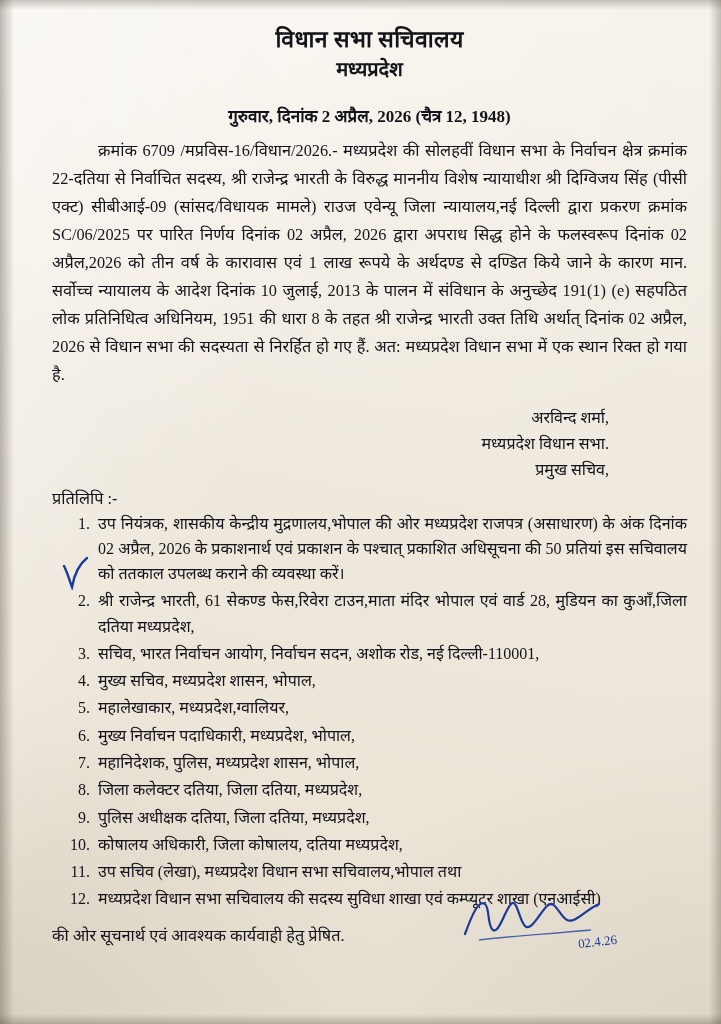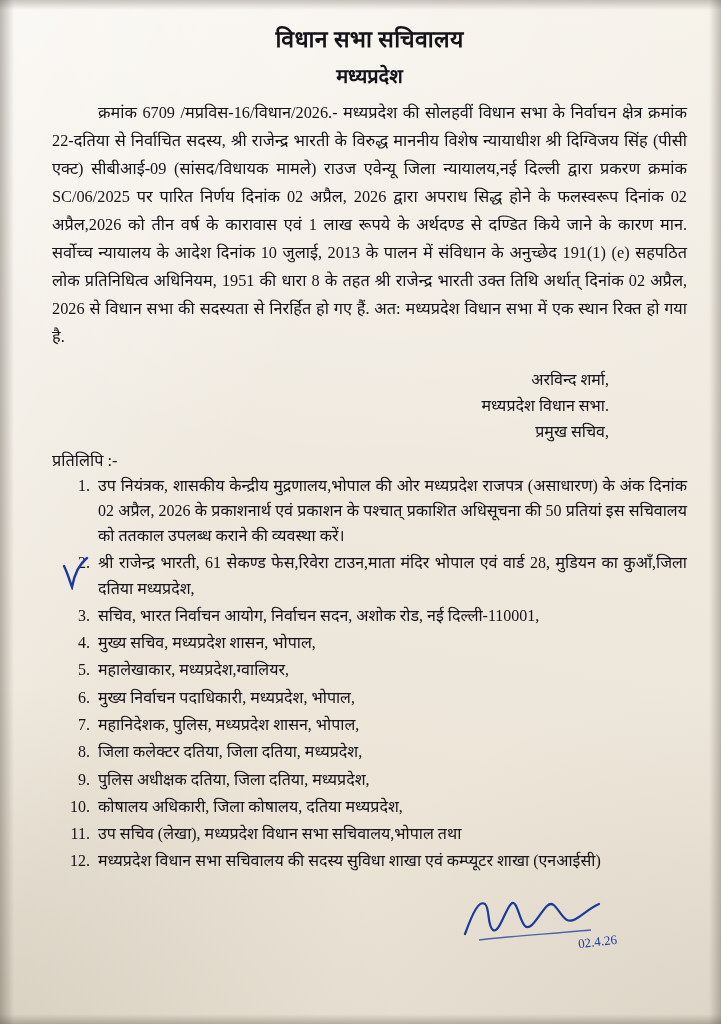--- a/index.html
+++ b/index.html
@@ -70,21 +70,21 @@
   .title-main {
     font-size: 23px;
     font-weight: bold;
     letter-spacing: 0.3px;
     line-height: 1.25;
   }
   .title-sub {
     font-size: 20px;
     font-weight: bold;
     line-height: 1.3;
-    margin-top: 8px;
+    margin-top: 1px;
   }
   .date-line {
     text-align: center;
     font-size: 17px;
     font-weight: bold;
     margin-top: 22px;
   }
 
   .body-para {
     margin-top: 10px;
@@ -176,20 +176,21 @@
   <div class="edge-top"></div>
   <div class="edge-bottom"></div>
 
   <div class="content">
 
     <div class="title-block">
       <div class="title-main">विधान सभा सचिवालय</div>
       <div class="title-sub">मध्यप्रदेश</div>
     </div>
 
+    <div class="date-line">गुरुवार, दिनांक 2 अप्रैल, 2026 (चैत्र 12, 1948)</div>
 
     <div class="body-para">क्रमांक 6709 /मप्रविस-16/विधान/2026.- मध्यप्रदेश की सोलहवीं विधान सभा के निर्वाचन क्षेत्र क्रमांक 22-दतिया से निर्वाचित सदस्य, श्री राजेन्द्र भारती के विरुद्ध माननीय विशेष न्यायाधीश श्री दिग्विजय सिंह (पीसी एक्ट) सीबीआई-09 (सांसद/विधायक मामले) राउज एवेन्यू जिला न्यायालय,नई दिल्ली द्वारा प्रकरण क्रमांक SC/06/2025 पर पारित निर्णय दिनांक 02 अप्रैल, 2026 द्वारा अपराध सिद्ध होने के फलस्वरूप दिनांक 02 अप्रैल,2026 को तीन वर्ष के कारावास एवं 1 लाख रूपये के अर्थदण्ड से दण्डित किये जाने के कारण मान. सर्वोच्च न्यायालय के आदेश दिनांक 10 जुलाई, 2013 के पालन में संविधान के अनुच्छेद 191(1) (e) सहपठित लोक प्रतिनिधित्व अधिनियम, 1951 की धारा 8 के तहत श्री राजेन्द्र भारती उक्त तिथि अर्थात् दिनांक 02 अप्रैल, 2026 से विधान सभा की सदस्यता से निरर्हित हो गए हैं. अत: मध्यप्रदेश विधान सभा में एक स्थान रिक्त हो गया है.</div>
 
     <div class="signature-block">
       <div>अरविन्द शर्मा,</div>
       <div>मध्यप्रदेश विधान सभा.</div>
       <div>प्रमुख सचिव,</div>
     </div>
 
 
@@ -203,20 +204,21 @@
       <li>महालेखाकार, मध्यप्रदेश,ग्वालियर,</li>
       <li>मुख्य निर्वाचन पदाधिकारी, मध्यप्रदेश, भोपाल,</li>
       <li>महानिदेशक, पुलिस, मध्यप्रदेश शासन, भोपाल,</li>
       <li>जिला कलेक्टर दतिया, जिला दतिया, मध्यप्रदेश,</li>
       <li>पुलिस अधीक्षक दतिया, जिला दतिया, मध्यप्रदेश,</li>
       <li>कोषालय अधिकारी, जिला कोषालय, दतिया मध्यप्रदेश,</li>
       <li>उप सचिव (लेखा), मध्यप्रदेश विधान सभा सचिवालय,भोपाल तथा</li>
       <li>मध्यप्रदेश विधान सभा सचिवालय की सदस्य सुविधा शाखा एवं कम्प्यूटर शाखा (एनआईसी)</li>
     </ol>
 
+    <div class="tail-line">की ओर सूचनार्थ एवं आवश्यक कार्यवाही हेतु प्रेषित.</div>
 
   </div>
 
   <svg class="pen-check" viewBox="0 0 30 34">
     <path d="M4 10 C 8 18, 10 26, 12 31 C 14 20, 18 9, 27 2" fill="none" stroke="#1b3a9c" stroke-width="2.4" stroke-linecap="round"></path>
   </svg>
 
   <svg class="pen-sign" viewBox="0 0 150 58">
     <path d="M6 44 C 14 22, 20 10, 26 14 C 31 18, 28 36, 34 40 C 40 44, 46 20, 52 14
              C 58 8, 60 30, 66 36 C 72 42, 80 24, 88 16 C 96 8, 100 26, 108 30

